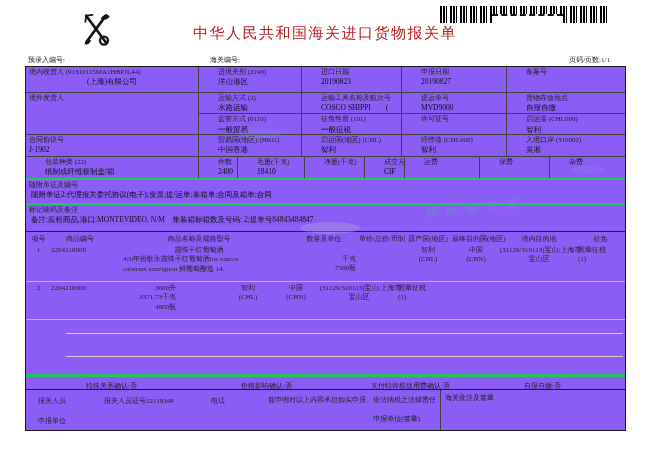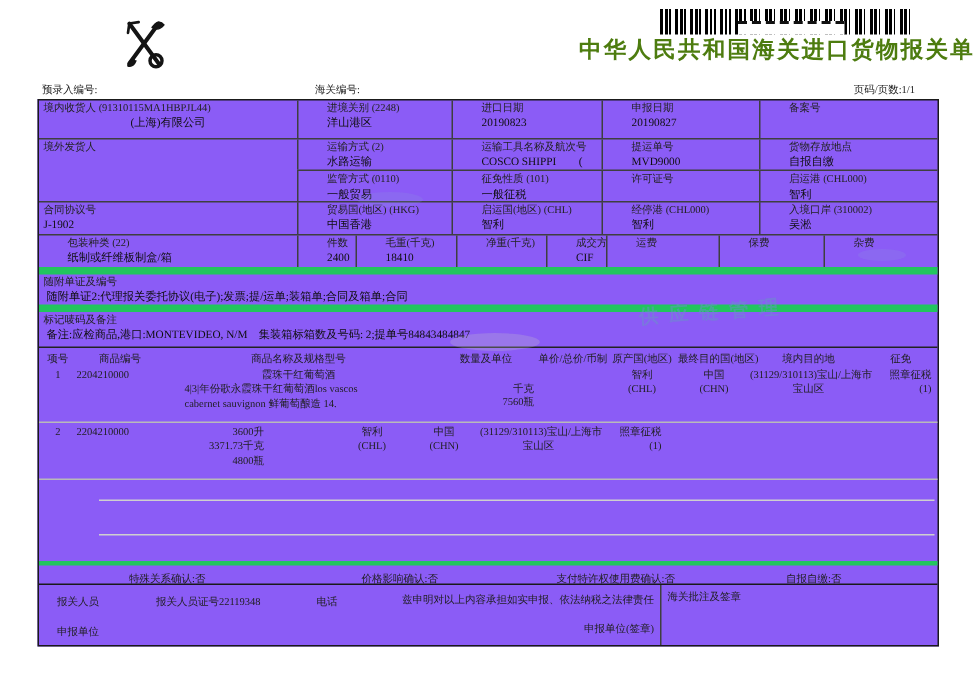--- a/index.html
+++ b/index.html
@@ -1,22 +1,22 @@
 <!DOCTYPE html>
 <html><head>
 <meta charset="utf-8">
 <style>
   *{box-sizing:border-box;margin:0;padding:0}
   body{background:#ffffff}
   .page{position:relative;width:650px;height:450px;background:#fff;overflow:hidden;
         font-family:"Liberation Serif","DejaVu Serif",serif;color:#1e1e1e}
   
   .emblem{position:absolute;left:80px;top:10px}
-  .title{position:absolute;left:0;right:0;top:24px;text-align:right;
-         font-size:15px;font-weight:bold;letter-spacing:1.5px;color:#4d7c0f}
+  .title{position:absolute;left:0;right:0;top:24px;text-align:center;
+         font-size:15px;font-weight:normal;letter-spacing:1.5px;color:#b91c1c}
   .barcode{position:absolute;right:42px;top:6px;width:168px;height:17px;
            background:repeating-linear-gradient(90deg,#000 0 2px,#fff 2px 3px,#000 3px 5px,#fff 5px 6px,#000 6px 7px,#fff 7px 10px)}
   .barcode::after{content:"";position:absolute;left:31%;width:42%;top:48%;bottom:0;background:#fff;border-top:2px dashed #111}
   .meta{position:absolute;top:55px;left:0;right:0;height:11px;font-size:7px;color:#222}
   .meta .m1{position:absolute;left:28px}
   .meta .m2{position:absolute;left:210px}
   .meta .m3{position:absolute;right:40px}
   
   .form{position:absolute;left:25px;top:66px;width:601px;border:1.5px solid #1a1a1a;background:#8b5cf6}
   .row{display:flex;border-top:1px solid #3f3f3f}
@@ -27,49 +27,49 @@
   .val{font-size:7.5px;line-height:1.25;color:#0e0e0e;white-space:nowrap}
   .center{text-align:center}
   .r1{height:25px}.r4{height:22px}.r5{height:22px}
   .dbl{height:42px}
   .cellA{width:172px;padding:1px 3px}
   .sub{flex:1;display:flex;flex-direction:column}
   .srow{display:flex;flex:1}
   .srow.s2{border-top:1px solid #3f3f3f}
   .wB{width:103px}.wC{width:100px}.wD{width:105px}.wE{flex:1}
   .k1{width:172px}.k2{width:36px}.k3{width:67px}.k4{width:60px}.k5{width:40px}.k6{width:75px}.k7{width:70px}.k8{flex:1}
-  .trow{border-top:5px solid #22c55e;padding:1px 3px}
+  .trow{border-top:2px solid #22c55e;padding:1px 3px}
   .trow .val{padding-left:2px}
   .docs{height:25px}.marks{height:28px}
   
   .ihead{display:flex;border-top:1.3px solid #222;height:13px;font-size:7px;padding-top:2px}
   .ihead span{display:block;text-align:center;white-space:nowrap;overflow:visible}
   .c1{width:25px}.c2{width:58px}.c3{width:180px}.c4{width:70px}.c5{width:45px}
   .c6{width:48px}.c7{width:48px}.c8{width:78px}.c9{width:45px}
   .item{display:flex;font-size:7px;line-height:1.35;padding:2px 0;height:38px;border-bottom:1px solid #b9b9b9}
   .item .c1{text-align:center}
   .item .c3 .n1{text-align:center}
   .item .c3 .n2{padding-left:14px;white-space:nowrap}
   .item .c4 div{text-align:right;padding-right:3px;min-height:9px}
   .item .c6 div,.item .c7 div{text-align:center}
   .item .c8 .dom1{white-space:nowrap;text-align:right}
   .item .c8 .dom2{text-align:center}
-  .item .c9 div{text-align:right;padding-right:2px;white-space:nowrap}
+  .item .c9 div{text-align:left;padding-right:2px;white-space:nowrap}
   .blank{position:relative;height:54px}
   .fline{position:absolute;left:40px;right:2px;border-top:1px solid #cfcfcf}
   .fl1{top:13px}.fl2{top:36px}
   .confirm{position:relative;height:15px;border-top:3px solid #22c55e;font-size:7px}
   .confirm span{position:absolute;top:4px;white-space:nowrap}
   .cf1{left:60px}.cf2{left:215px}.cf3{left:345px}.cf4{left:498px}
   
   .footer{display:flex;border-top:1.5px solid #1a1a1a;height:41px}
   .f-left{position:relative;width:415px;border-right:1px solid #3f3f3f;font-size:7px}
   .f-left span{position:absolute;white-space:nowrap}
   .fp1{left:12px;top:6px}.fp2{left:78px;top:6px}.fp3{left:185px;top:6px}
-  .fp4{right:4px;top:5px}.fp5{left:12px;top:26px}.fp6{right:4px;top:24px}
+  .fp4{right:4px;top:5px}.fp5{left:12px;top:26px}.fp6{right:20px;top:24px}
   .f-right{flex:1;padding:3px 4px;font-size:7px}
   
   .watermark{position:absolute;left:426px;top:199px;font-size:13px;font-weight:bold;letter-spacing:7px;
              color:rgba(105,145,200,.5);transform:rotate(-4deg);white-space:nowrap;pointer-events:none}
   .blot{position:absolute;border-radius:50%;background:rgba(140,170,215,.16);pointer-events:none}
   .b1{left:238px;top:128px;width:44px;height:10px}
   .b2{left:572px;top:166px;width:32px;height:8px}
   .b3{left:300px;top:222px;width:60px;height:12px;background:rgba(200,200,200,.25)}
 </style>
 </head>

